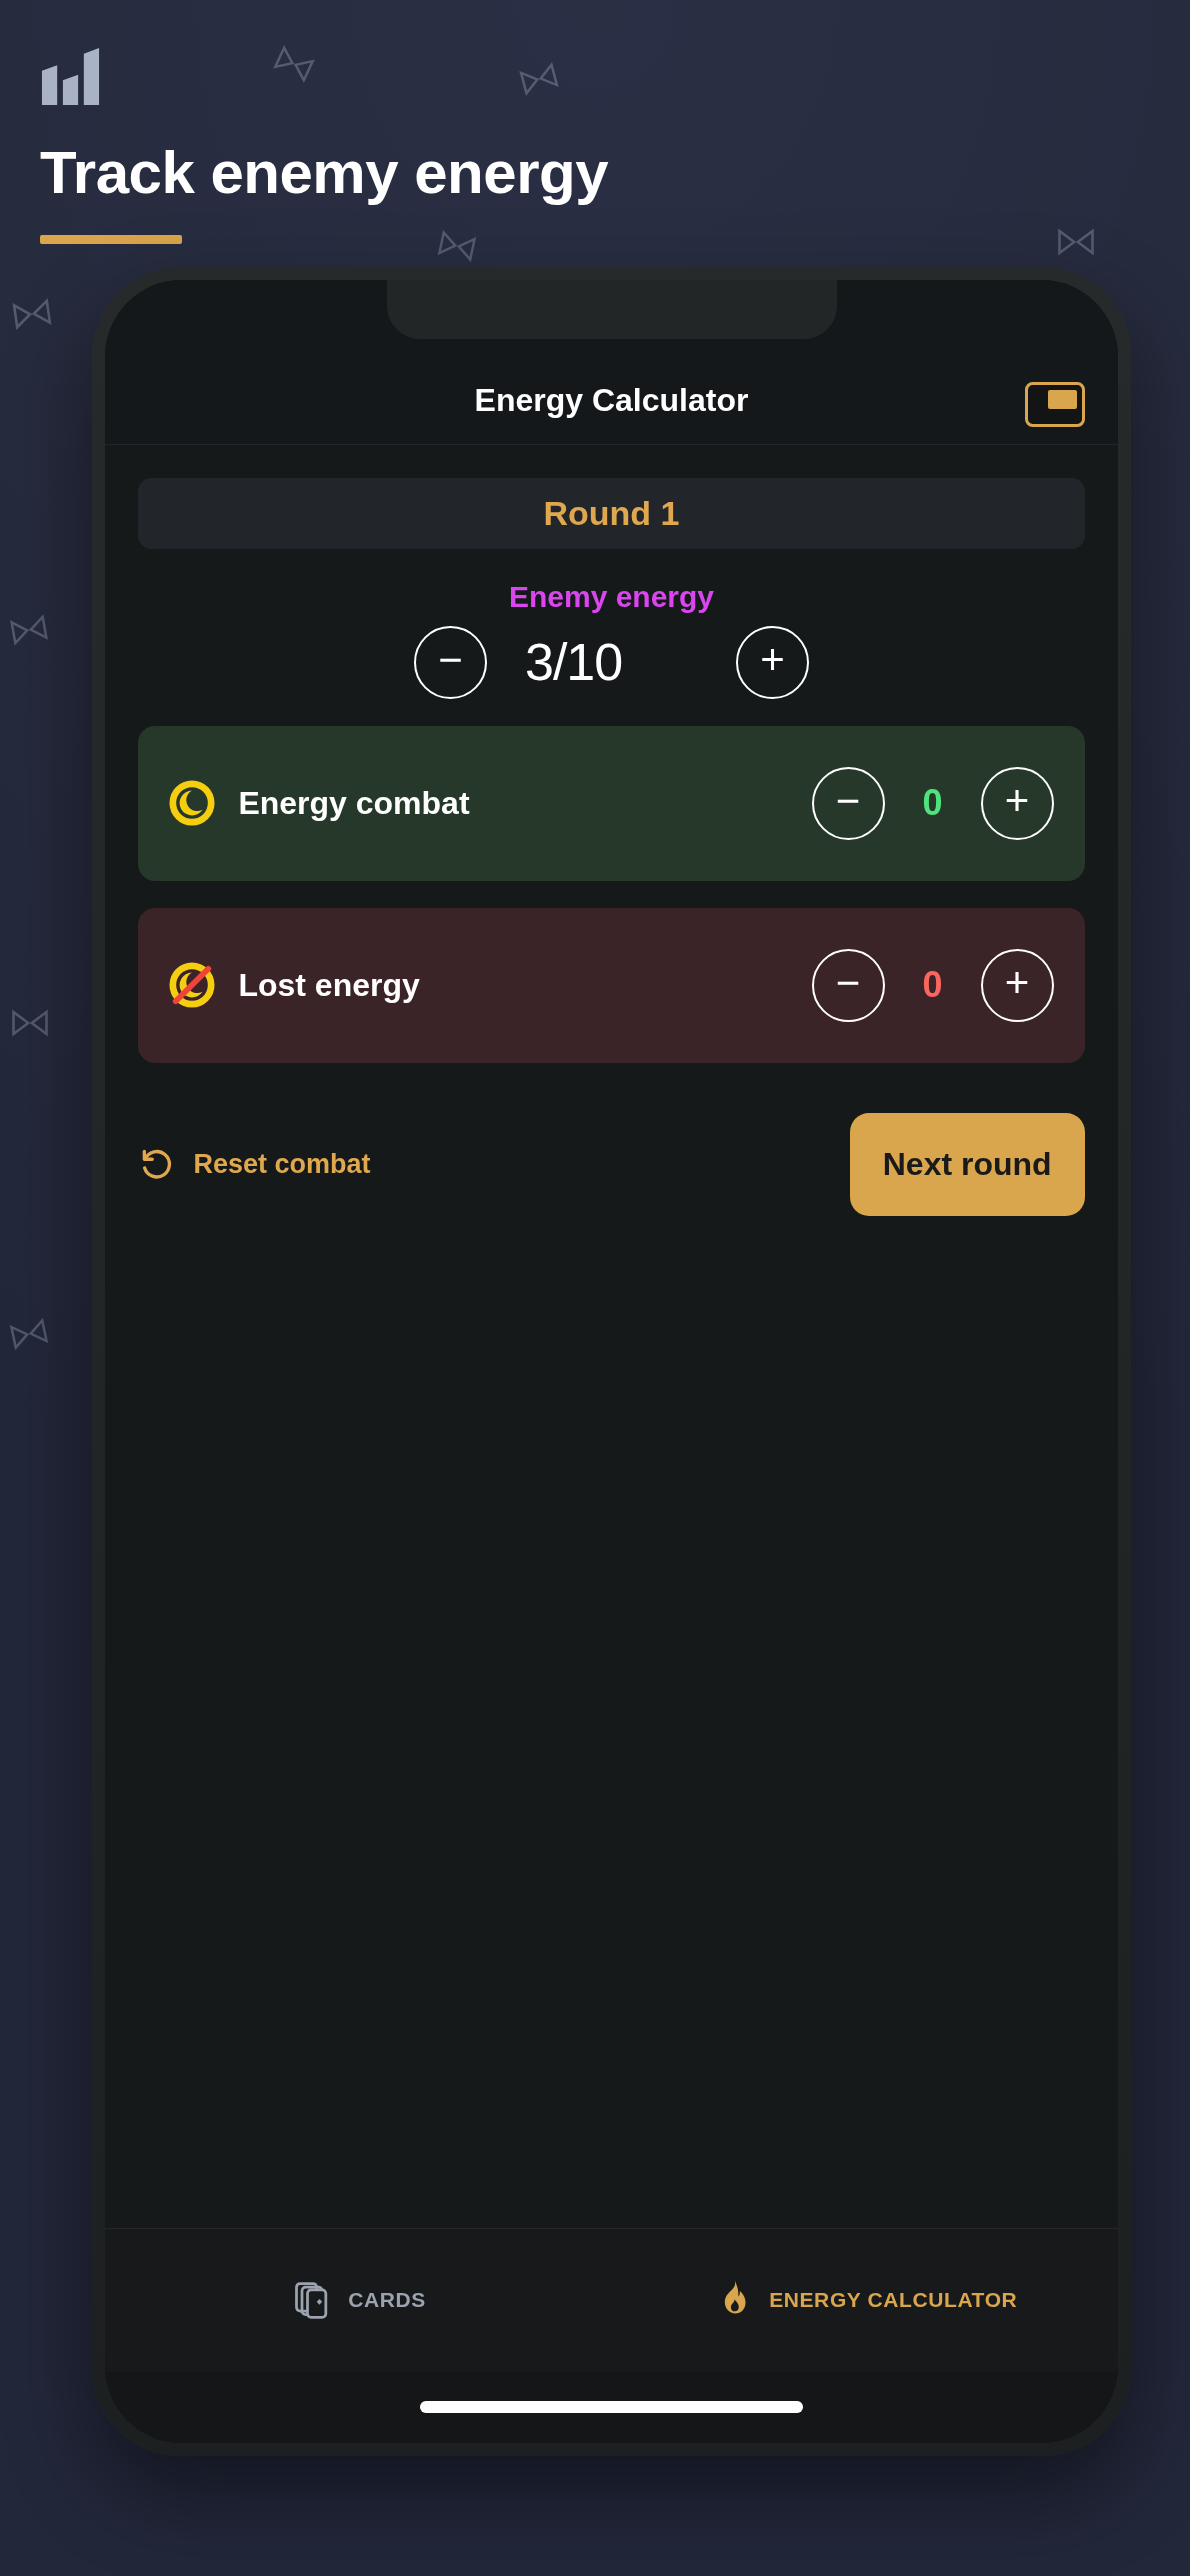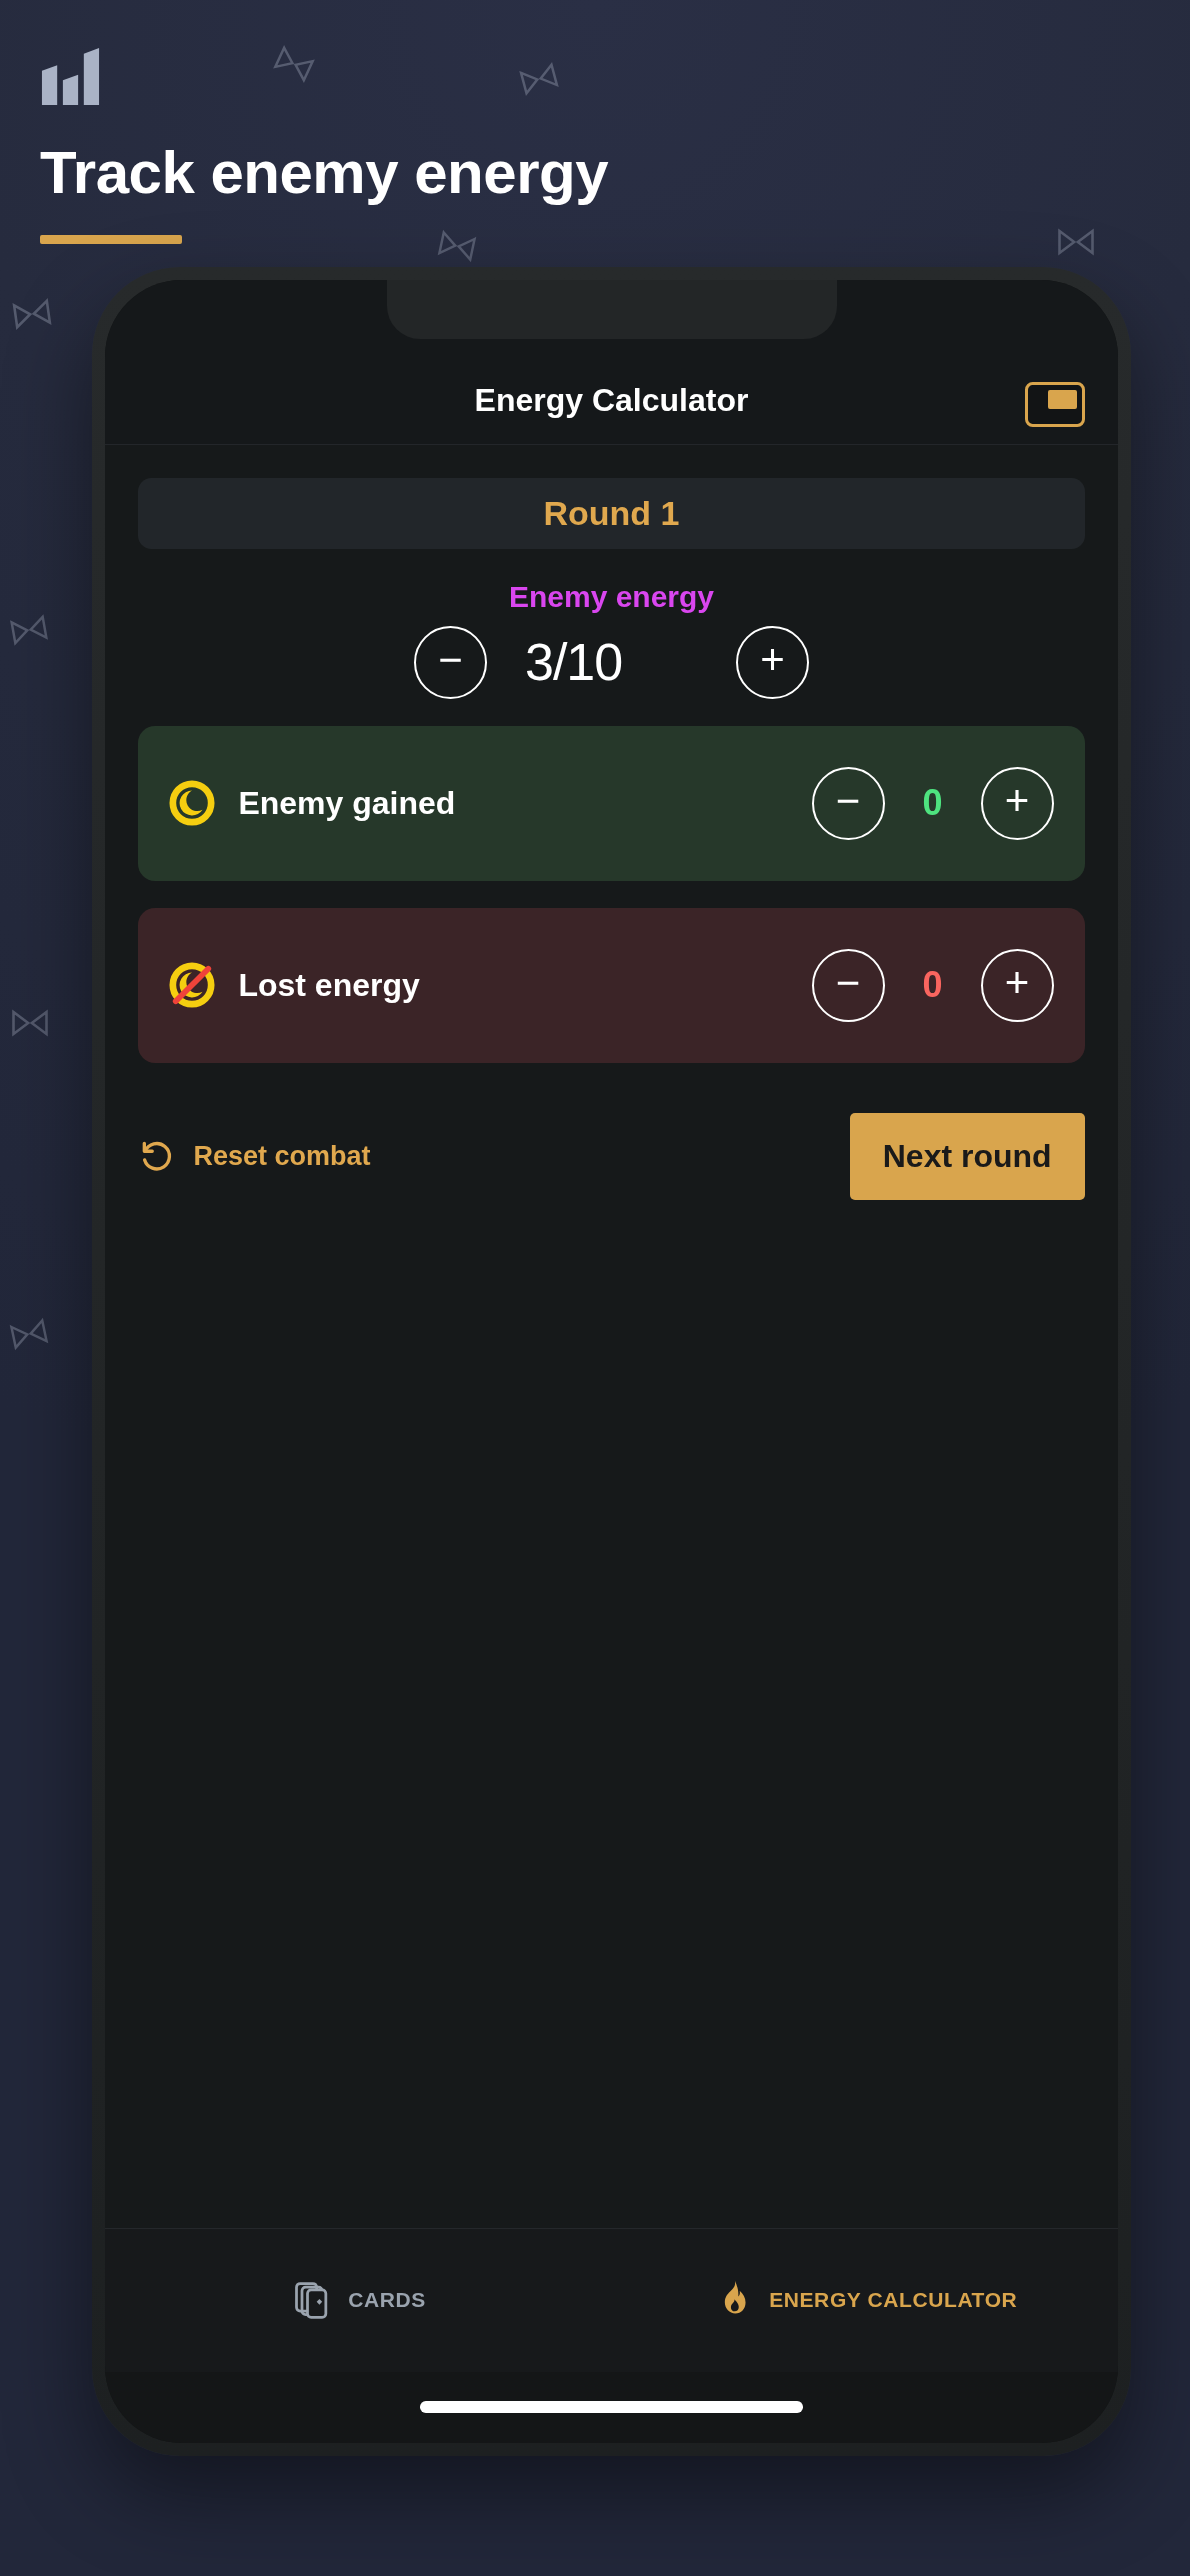--- a/index.html
+++ b/index.html
@@ -222,22 +222,22 @@
     border:none;
     padding:0;
   }
   .reset-btn svg { display:block; }
   .next-btn {
     background:#d9a54d;
     color:#1a1a1a;
     font-size:32px;
     font-weight:bold;
     border:none;
-    border-radius:5px;
-    padding:25px 33px;
+    border-radius:19px;
+    padding:33px 33px;
   }
 
   .spacer { flex:1 1 auto; }
 
   
   .tabbar {
     flex:0 0 auto;
     height:144px;
     background:#17191b;
     border-top:1px solid #24272b;
@@ -365,21 +365,21 @@
           <div class="circle-btn">−</div>
           <div class="counter-value">3/10</div>
           <div class="circle-btn">+</div>
         </div>
 
         <div class="stat-card gain">
           <svg class="stat-icon" viewBox="0 0 48 48">
             <circle cx="24" cy="24" r="20" fill="none" stroke="#f5ce10" stroke-width="7"></circle>
             <path d="M24 11 a13 13 0 1 0 11 20 a11 11 0 1 1 -11 -20 Z" fill="#f5ce10"></path>
           </svg>
-          <div class="stat-label">Enemy gained</div>
+          <div class="stat-label">Energy combat</div>
           <div class="stat-ctrls">
             <div class="circle-btn">−</div>
             <div class="stat-value gain">0</div>
             <div class="circle-btn">+</div>
           </div>
         </div>
 
         <div class="stat-card lost">
           <svg class="stat-icon" viewBox="0 0 48 48">
             <circle cx="24" cy="24" r="20" fill="none" stroke="#f5ce10" stroke-width="7"></circle>

